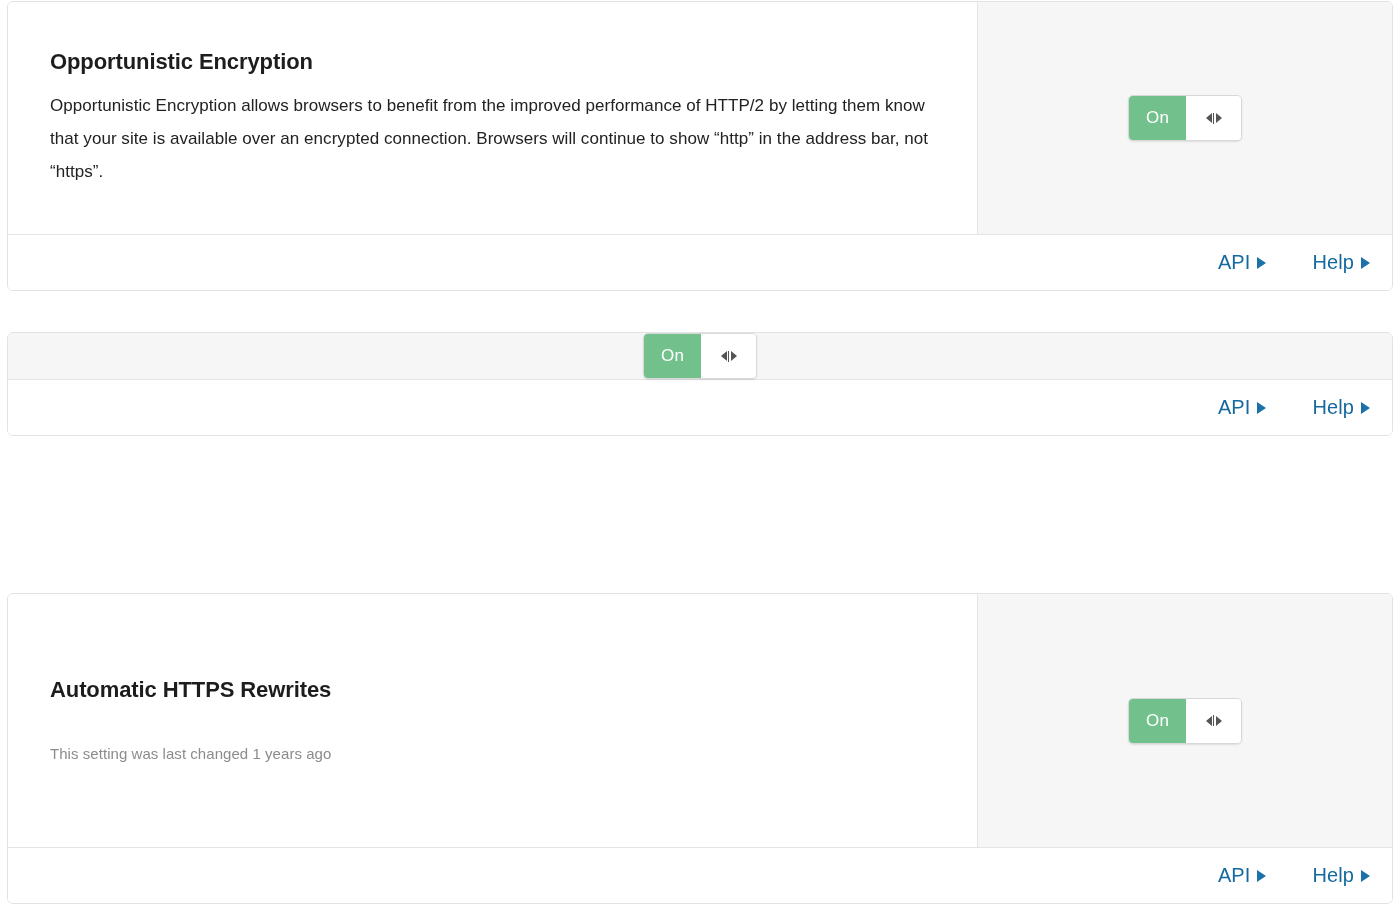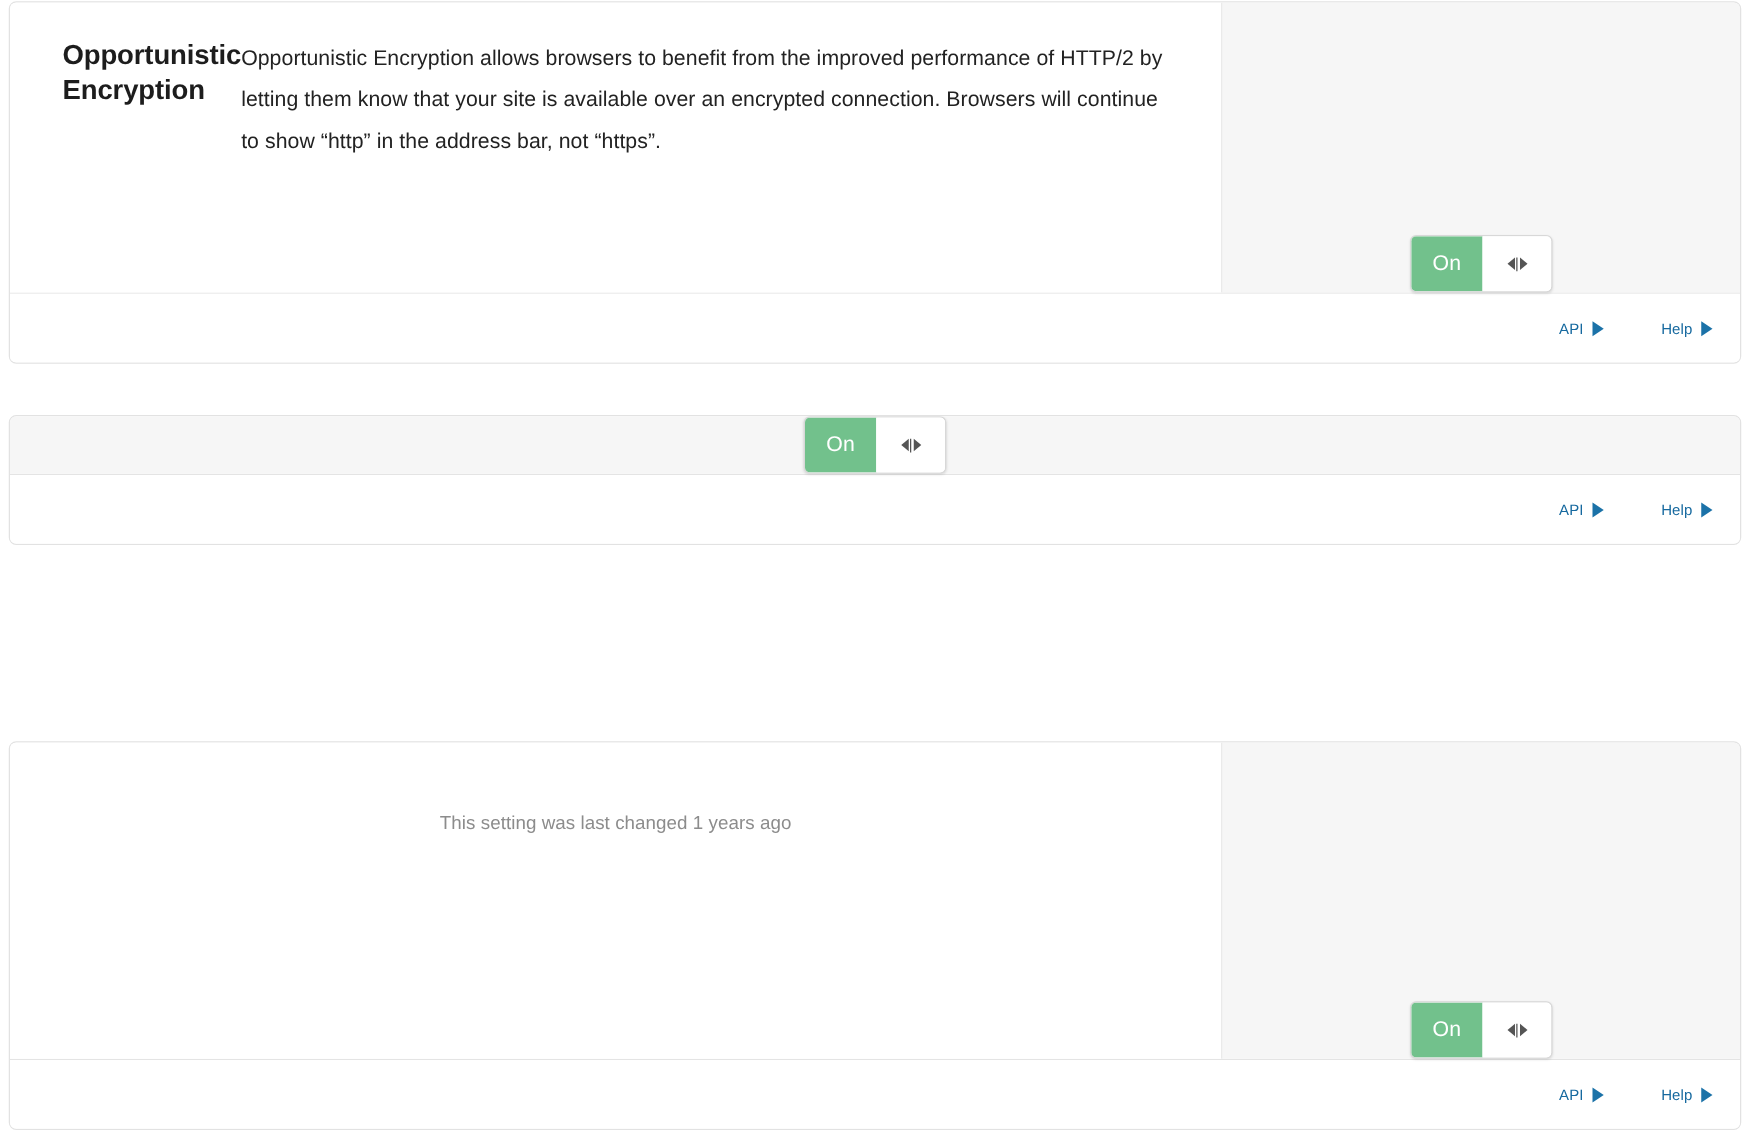--- a/index.html
+++ b/index.html
@@ -36,20 +36,21 @@
     display: flex;
     align-items: stretch;
     border-bottom: 1px solid #e4e4e4;
   }
 
   .card-main {
     flex: 0 0 970px;
     width: 970px;
     padding: 28px 42px 28px 42px;
     display: flex;
+    flex-direction: column;
     justify-content: center;
     background: #ffffff;
     border-right: 1px solid #e4e4e4;
   }
 
   .card-title {
     font-size: 22px;
     font-weight: bold;
     color: #1d1d1d;
     letter-spacing: -0.1px;
@@ -71,21 +72,21 @@
     color: #8c8c8c;
     margin-top: 26px;
     letter-spacing: 0.05px;
   }
 
   
   .card-control {
     flex: 1 1 auto;
     background: #f6f6f6;
     display: flex;
-    align-items: flex-end;
+    align-items: center;
     justify-content: center;
   }
 
   .toggle {
     display: inline-flex;
     align-items: stretch;
     width: 114px;
     height: 46px;
     border-radius: 5px;
     background: #ffffff;
@@ -149,21 +150,21 @@
     justify-content: flex-end;
     padding-right: 22px;
     gap: 46px;
   }
 
   .footer-link {
     display: inline-flex;
     align-items: center;
     gap: 7px;
     color: #16699f;
-    font-size: 12px;
+    font-size: 20px;
     font-weight: normal;
     text-decoration: none;
     cursor: pointer;
     letter-spacing: 0.1px;
   }
 
   .footer-link .caret {
     width: 0; height: 0;
     border-top: 6px solid transparent;
     border-bottom: 6px solid transparent;
@@ -230,20 +231,21 @@
       <a class="footer-link">
         <span>Help</span>
         <span class="caret"></span>
       </a>
     </div>
   </div>
 
   <div class="card" id="card-2" style="top:593px;">
     <div class="card-body">
       <div class="card-main" style="height:253px;">
+        <div class="card-title">Automatic HTTPS Rewrites</div>
         <div class="card-note">This setting was last changed 1 years ago</div>
       </div>
       <div class="card-control">
         <div class="toggle">
           <div class="toggle-on">On</div>
           <div class="toggle-knob">
             <span class="knob-arrows">
               <span class="tri-left"></span>
               <span class="knob-bar"></span>
               <span class="tri-right"></span>

